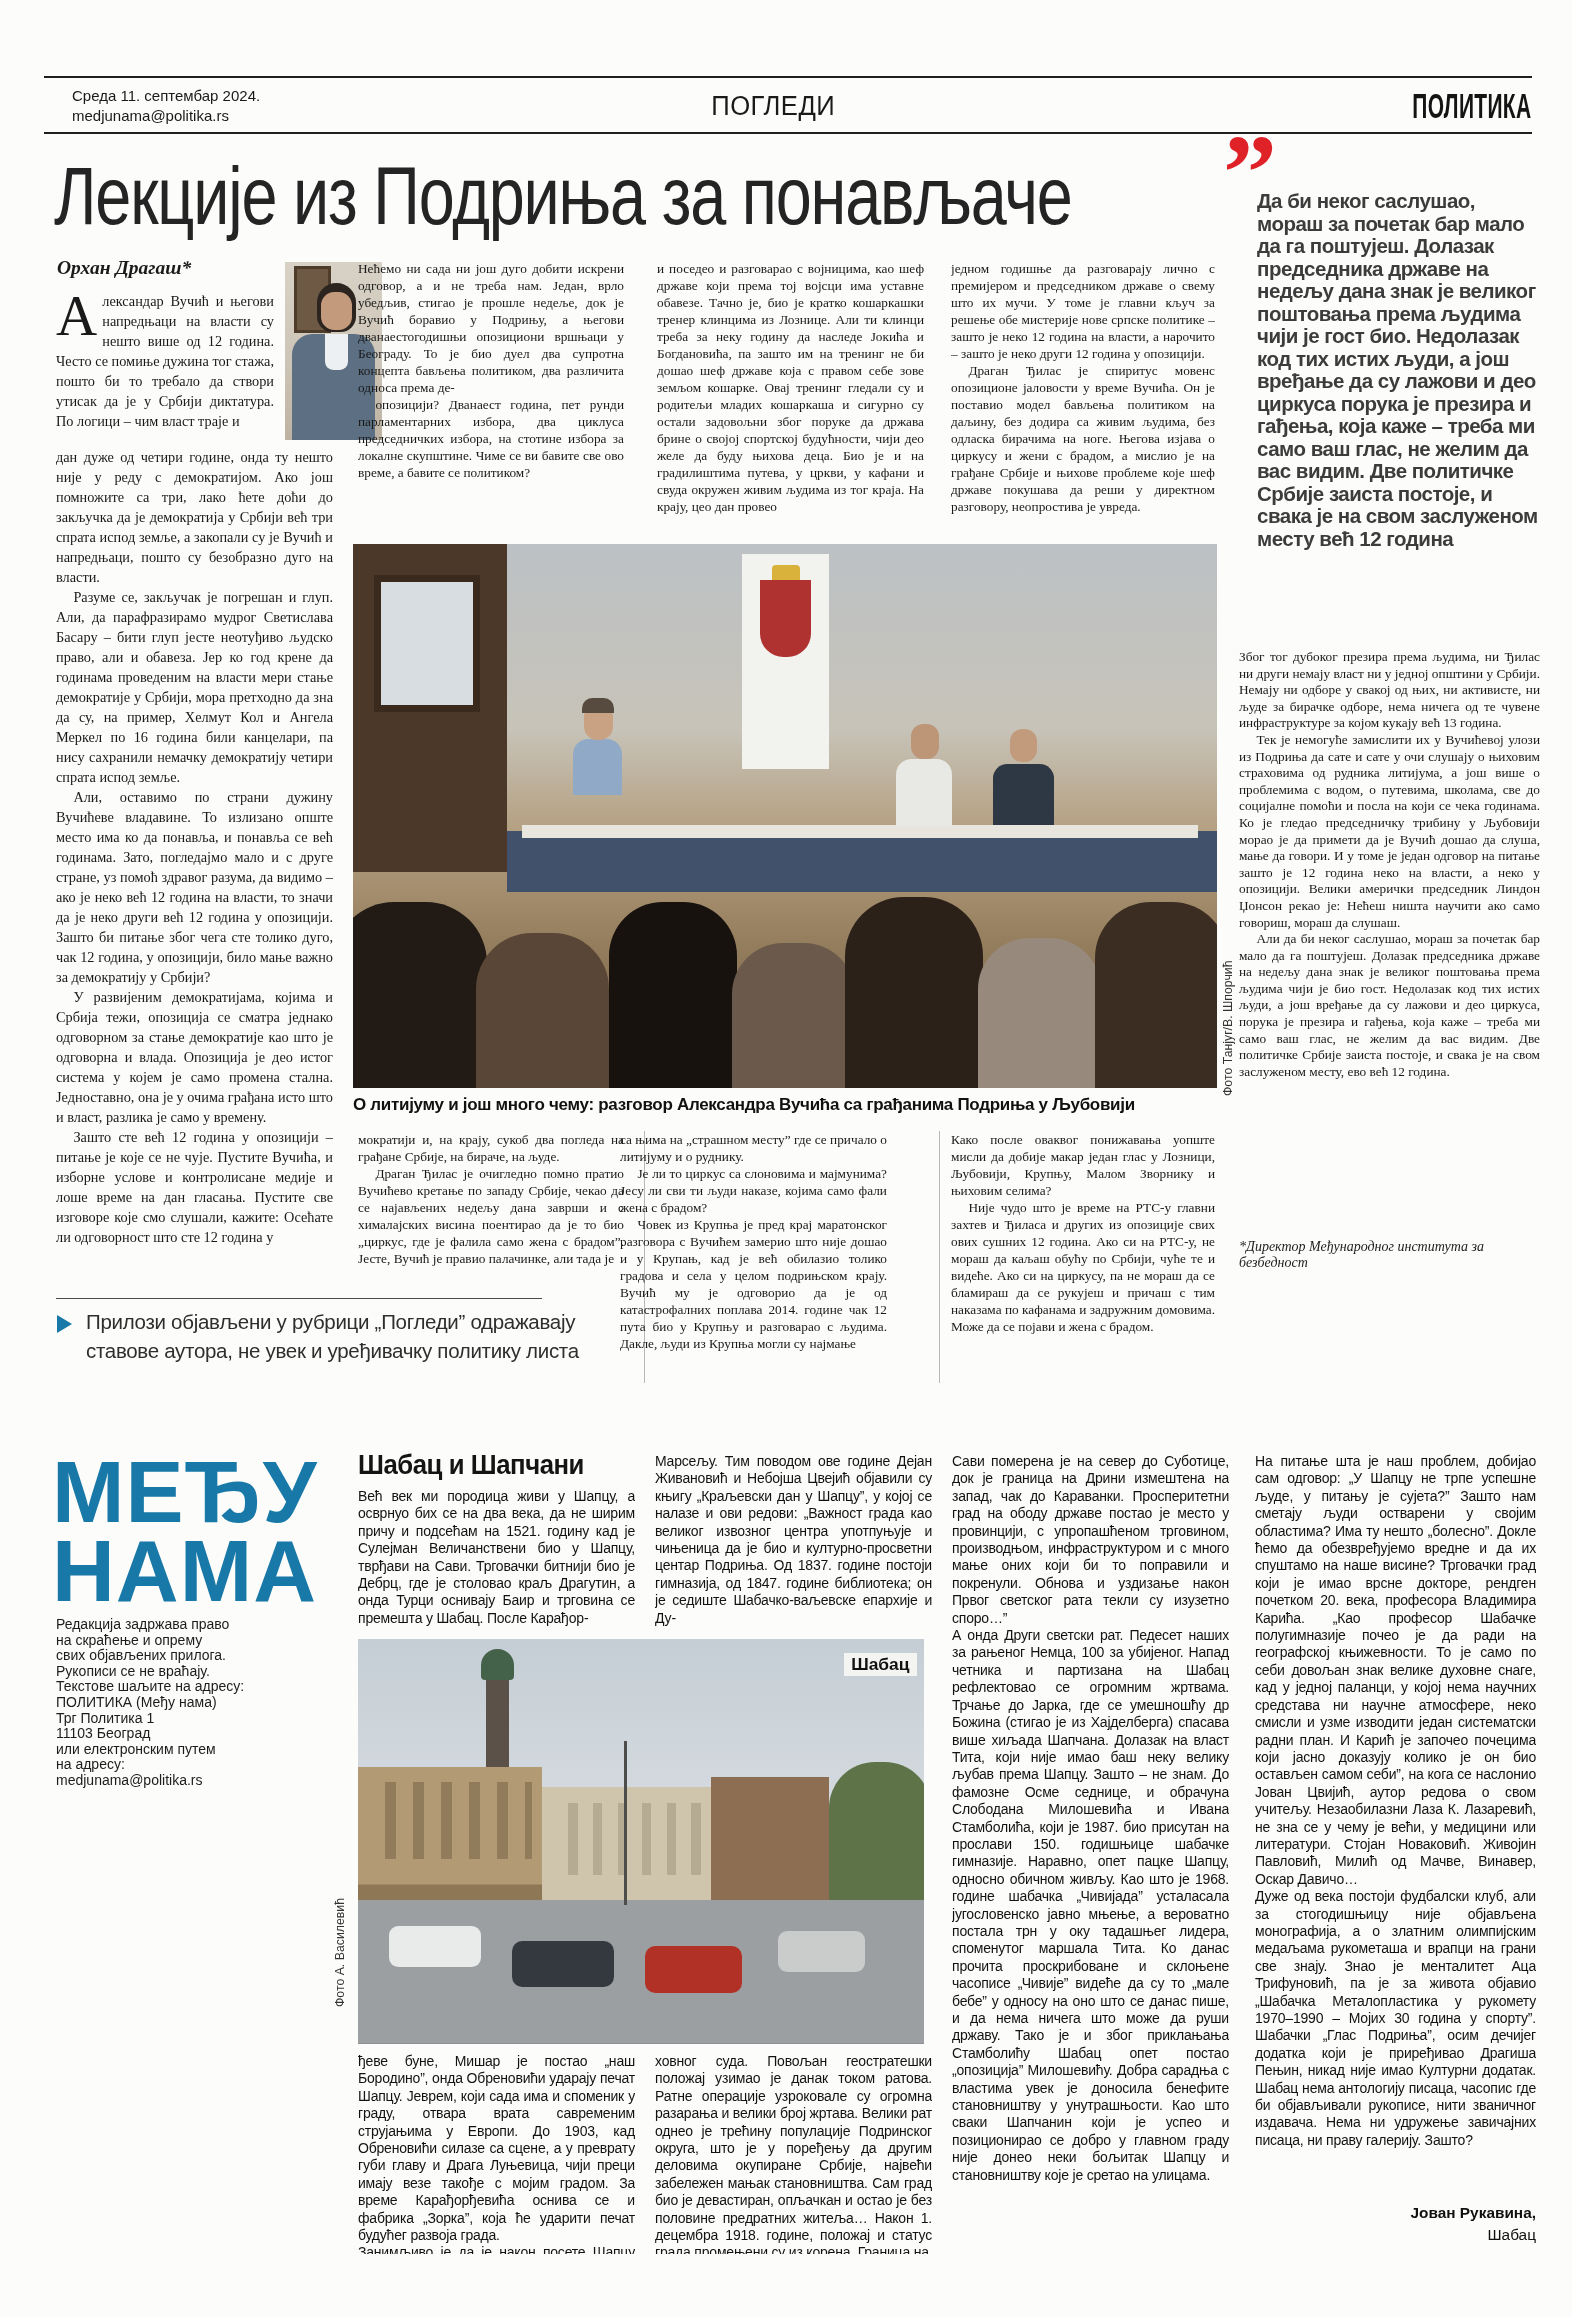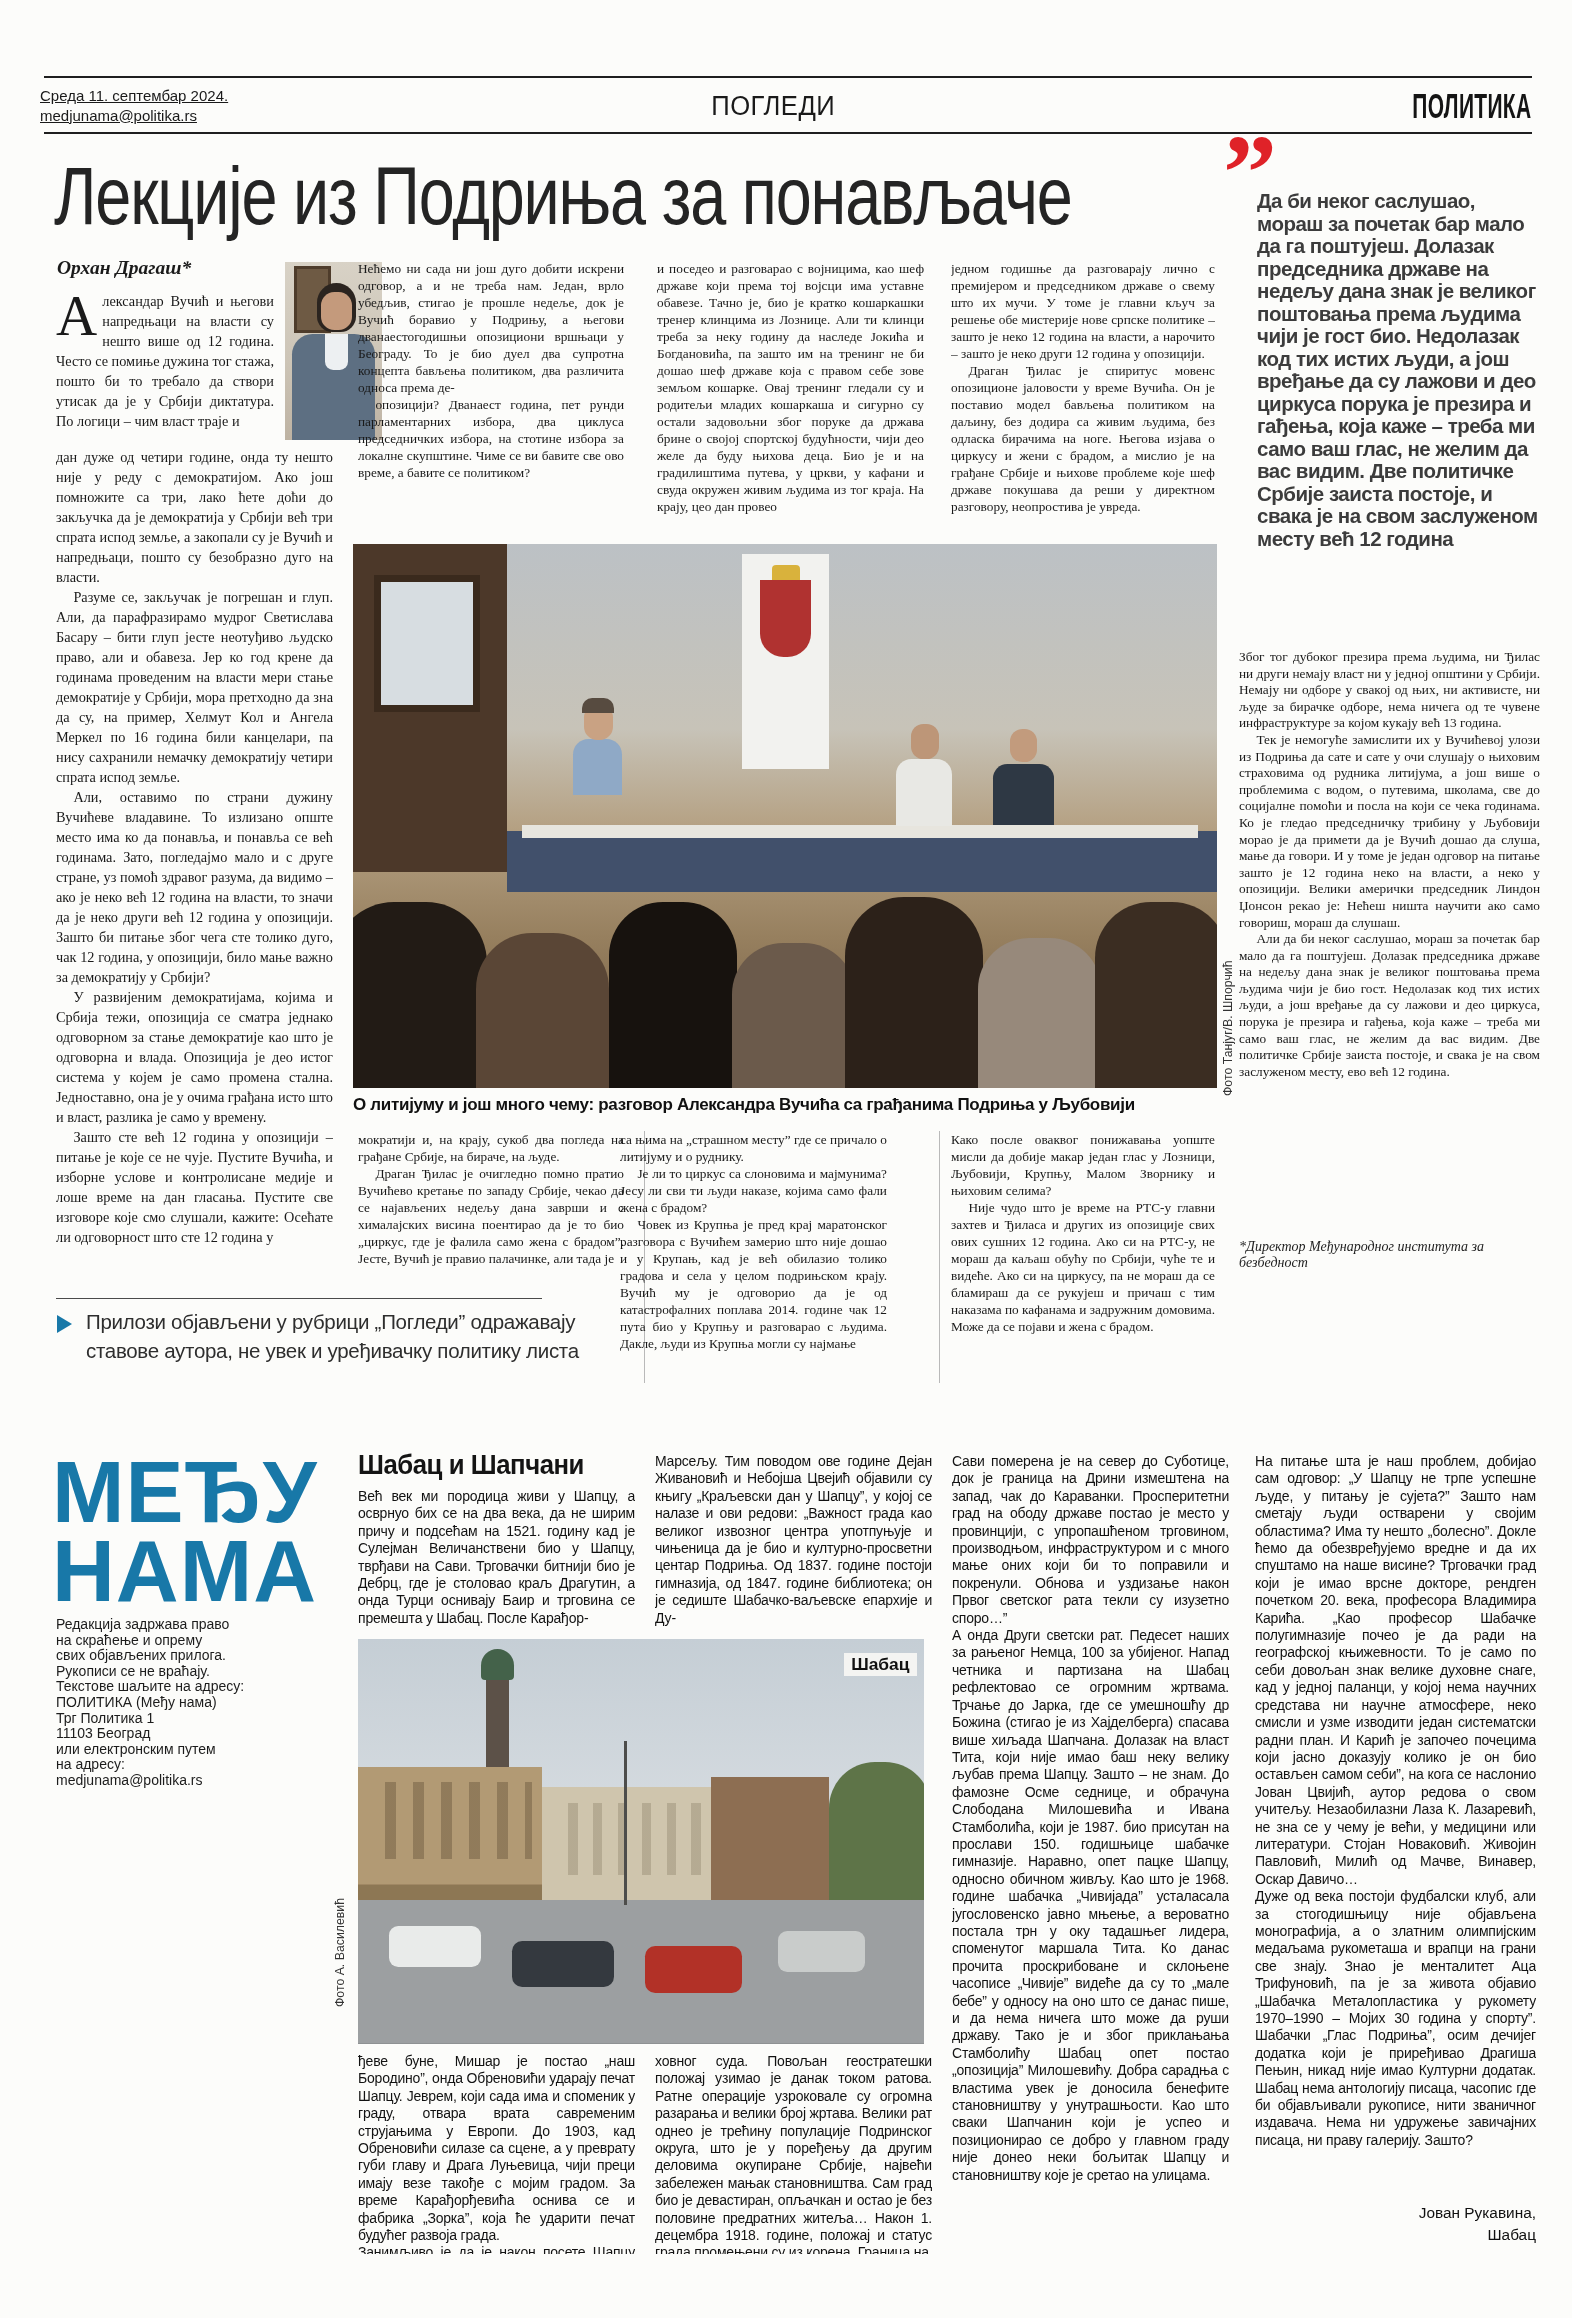--- a/index.html
+++ b/index.html
@@ -32,21 +32,21 @@
   .datechunk{font-family:"Liberation Sans",sans-serif;font-size:15px;line-height:19.5px;color:#1a1a1a;}
   .ph{overflow:hidden;}
   .ph div{position:absolute;}
 </style>
 </head>
 <body>
 
 <div id="page">
 
   <div class="abs hrule" style="left:44px;top:76px;width:1488px;"></div>
-  <div class="abs datechunk" style="left:40px;top:86px;width:317px;text-decoration:underline;">
+  <div class="abs datechunk" style="left:72px;top:86px;width:317px;">
     <div>Среда 11. септембар 2024.</div>
     <div>medjunama@politika.rs</div>
   </div>
   <div class="abs sectionname" style="left:708px;top:91px;">ПОГЛЕДИ</div>
   <div class="abs masthead" style="right:42px;top:86px;">ПОЛИТИКА</div>
   <div class="abs hrule" style="left:44px;top:132px;width:1488px;"></div>
 
   <div class="abs headline" style="left:54px;top:150px;">Лекције из Подриња за понављаче</div>
 
   <div class="abs quote-mark" style="left:1223px;top:132px;color:#df2228;">”</div>
@@ -163,21 +163,21 @@
   </div>
   <div class="abs sanscol" style="left:952px;top:1453px;width:277px;height:753px;">
     <p>Сави померена је на север до Суботице, док је граница на Дрини измештена на запад, чак до Караванки. Просперитетни град на ободу државе постао је место у провинцији, с упропашћеном трговином, производњом, инфраструктуром и с много мање оних који би то поправили и покренули. Обнова и уздизање након Првог светског рата текли су изузетно споро…”</p>
     <p>А онда Други светски рат. Педесет наших за рањеног Немца, 100 за убијеног. Напад четника и партизана на Шабац рефлектовао се огромним жртвама. Трчање до Јарка, где се умешношћу др Божина (стигао је из Хајделберга) спасава више хиљада Шапчана. Долазак на власт Тита, који није имао баш неку велику љубав према Шапцу. Зашто – не знам. До фамозне Осме седнице, и обрачуна Слободана Милошевића и Ивана Стамболића, који је 1987. био присутан на прослави 150. годишњице шабачке гимназије. Наравно, опет пацке Шапцу, односно обичном живљу. Као што је 1968. године шабачка „Чивијада” усталасала југословенско јавно мњење, а вероватно постала трн у оку тадашњег лидера, споменутог маршала Тита. Ко данас прочита проскрибоване и склоњене часописе „Чивије” видеће да су то „мале бебе” у односу на оно што се данас пише, и да нема ничега што може да руши државу. Тако је и због приклањања Стамболићу Шабац опет постао „опозиција” Милошевићу. Добра сарадња с властима увек је доносила бенефите становништву у унутрашњости. Као што сваки Шапчанин који је успео и позиционирао се добро у главном граду није донео неки бољитак Шапцу и становништву које је сретао на улицама.</p>
   </div>
   <div class="abs sanscol" style="left:1255px;top:1453px;width:281px;height:748px;">
     <p>На питање шта је наш проблем, добијао сам одговор: „У Шапцу не трпе успешне људе, у питању је сујета?” Зашто нам сметају људи остварени у својим областима? Има ту нешто „болесно”. Докле ћемо да обезвређујемо вредне и да их спуштамо на наше висине? Трговачки град који је имао врсне докторе, рендген почетком 20. века, професора Владимира Карића. „Као професор Шабачке полугимназије почео је да ради на географској књижевности. То је само по себи довољан знак велике духовне снаге, кад у једној паланци, у којој нема научних средстава ни научне атмосфере, неко смисли и узме изводити један систематски радни план. И Карић је започео почецима који јасно доказују колико је он био остављен самом себи”, на кога се наслонио Јован Цвијић, аутор редова о свом учитељу. Незаобилазни Лаза К. Лазаревић, не зна се у чему је већи, у медицини или литератури. Стојан Новаковић. Живојин Павловић, Милић од Мачве, Винавер, Оскар Давичо…</p>
     <p>Дуже од века постоји фудбалски клуб, али за стогодишњицу није објављена монографија, а о златним олимпијским медаљама рукометаша и врапци на грани све знају. Знао је менталитет Аца Трифуновић, па је за живота објавио „Шабачка Металопластика у рукомету 1970–1990 – Мојих 30 година у спорту”. Шабачки „Глас Подриња”, осим дечијег додатка који је приређивао Драгиша Пењин, никад није имао Културни додатак. Шабац нема антологију писаца, часопис где би објављивали рукописе, нити званичног издавача. Нема ни удружење завичајних писаца, ни праву галерију. Зашто?</p>
   </div>
   <div class="abs attr" style="left:1255px;top:2202px;width:281px;">
-    <div style="font-weight:400;">Јован Рукавина,</div>
+    <div style="font-weight:700;">Јован Рукавина,</div>
     <div>Шабац</div>
   </div>
 
   <div class="abs ph" style="left:358px;top:1639px;width:566px;height:405px;background:linear-gradient(180deg,#c5ced5 0%,#d4dadf 40%,#b9bcba 48%,#a7a6a2 60%,#97999b 72%,#8e9193 100%);">
     <div style="left:128px;top:31px;width:22.5px;height:97px;background:#5c5148;"></div>
     <div style="left:123px;top:10.2px;width:33px;height:31px;background:#44624a;border-radius:16.4px 16.4px 4.1px 4.1px;"></div>
     <div style="left:0px;top:128px;width:184px;height:133px;background:#b29a74;box-shadow:inset 0 -15.4px 0 #8d7754;"></div>
     <div style="left:184px;top:148px;width:169px;height:113px;background:#cfc5ad;"></div>
     <div style="left:353px;top:138px;width:118px;height:123px;background:#8d6e52;"></div>
     <div style="left:10.2px;top:143px;width:164px;height:77px;background:repeating-linear-gradient(90deg,transparent 0 17.4px,#6f5c41 17.4px 28px);opacity:.5;"></div>

